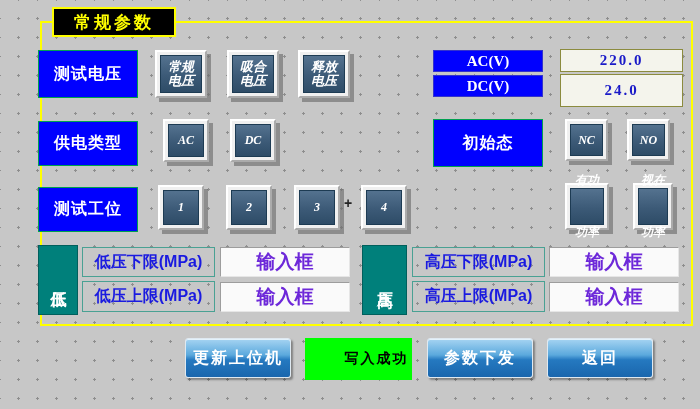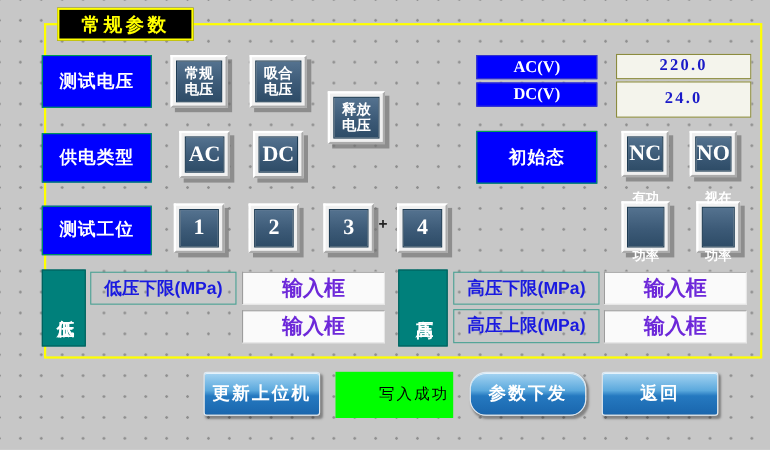--- a/index.html
+++ b/index.html
@@ -37,31 +37,31 @@
     font-family:"Liberation Serif","DejaVu Serif",serif;
     font-weight:bold;font-size:15px;
     display:flex;align-items:center;justify-content:center;letter-spacing:2px;
   }
   
   .hmi-btn{
     background:#f0f0f0;
     border-top:2px solid #ffffff;border-left:2px solid #ffffff;
     border-right:2px solid #ababab;border-bottom:2px solid #ababab;
     box-shadow:4px 4px 0 rgba(110,110,110,.65);
-    padding:3px;display:flex;cursor:pointer;
+    padding:3px;display:flex;cursor:pointer;font-style:italic;
   }
   .hmi-btn .face{
     flex:1;display:flex;flex-direction:column;align-items:center;justify-content:center;
     background:linear-gradient(180deg,#54728f 0%,#3c5a77 55%,#2e4c67 100%);
     border:1px solid #1d3b53;color:#fff;font-weight:bold;line-height:1.08;
     text-align:center;
   }
   .fs13 .face{font-size:13px;}
   .fs12 .face{font-size:12px;gap:39px;}
-  .serif .face{font-family:"Liberation Serif","DejaVu Serif",serif;font-size:20px;justify-content:center;}
+  .serif .face{font-family:"Liberation Serif","DejaVu Serif",serif;font-size:12px;justify-content:center;}
   
   .teal{
     background:#00807b;border:1px solid #005f5c;color:#fff;font-weight:bold;font-size:16px;
     display:flex;align-items:center;justify-content:center;
     writing-mode:vertical-rl;text-orientation:upright;letter-spacing:2px;
   }
   
   .plabel{
     border:1px solid #49a193;color:#1a1ae0;font-weight:bold;font-size:16px;
     display:flex;align-items:center;justify-content:center;background:transparent;
@@ -74,21 +74,21 @@
   }
   
   .glossy{
     background:linear-gradient(180deg,#a6d4f2 0%,#5ba9dd 42%,#2579c0 55%,#1a66ad 100%);
     border:1px solid #dfe9f1;border-radius:3px;
     box-shadow:inset 0 1px 0 rgba(255,255,255,.7),2px 2px 2px rgba(0,0,0,.35);
     color:#fff;font-weight:bold;font-size:16px;letter-spacing:2px;
     display:flex;align-items:center;justify-content:center;cursor:pointer;
   }
   .status-green{
-    background:#00ff00;color:#000;font-weight:normal;font-size:14px;letter-spacing:2px;
+    background:#00ff00;color:#000;font-weight:bold;font-size:14px;letter-spacing:2px;
     display:flex;align-items:center;justify-content:center;padding-left:36px;
   }
   .plus{color:#222;font-size:14px;font-weight:bold;}
 </style>
 </head>
 <body>
 
 <div class="screen">
 
   <div class="abs panel-border" style="left:40px;top:21px;width:653px;height:305px;"></div>
@@ -102,21 +102,21 @@
       <span>常规</span>
       <span>电压</span>
     </div>
   </div>
   <div class="abs hmi-btn fs13" style="left:227px;top:50px;width:52px;height:48px;justify-content:flex-end;">
     <div class="face">
       <span>吸合</span>
       <span>电压</span>
     </div>
   </div>
-  <div class="abs hmi-btn fs13" style="left:298px;top:50px;width:52px;height:48px;margin-top:33px;">
+  <div class="abs hmi-btn fs13" style="left:298px;top:50px;width:52px;height:48px;">
     <div class="face">
       <span>释放</span>
       <span>电压</span>
     </div>
   </div>
 
   <div class="abs blabel small" style="left:433px;top:50px;width:110px;height:22px;">AC(V)</div>
   <div class="abs blabel small" style="left:433px;top:75px;width:110px;height:22px;">DC(V)</div>
   <div class="abs vbox" style="left:560px;top:49px;width:123px;height:23px;">220.0</div>
   <div class="abs vbox" style="left:560px;top:74px;width:123px;height:33px;">24.0</div>
@@ -181,26 +181,27 @@
   <div class="abs hmi-btn fs12" style="left:633px;top:183px;width:40px;height:47px;">
     <div class="face">
       <span>视在</span>
       <span>功率</span>
     </div>
   </div>
 
   <div class="abs teal" style="left:38px;top:245px;width:40px;height:70px;">低压</div>
   <div class="abs plabel" style="left:82px;top:247px;width:133px;height:30px;">低压下限(MPa)</div>
   <div class="abs ibox" style="left:220px;top:247px;width:130px;height:30px;">输入框</div>
+  <div class="abs plabel" style="left:82px;top:281px;width:133px;height:31px;">低压上限(MPa)</div>
   <div class="abs ibox" style="left:220px;top:282px;width:130px;height:30px;">输入框</div>
 
   <div class="abs teal" style="left:362px;top:245px;width:45px;height:70px;">高压</div>
   <div class="abs plabel" style="left:412px;top:247px;width:133px;height:30px;">高压下限(MPa)</div>
   <div class="abs ibox" style="left:549px;top:247px;width:130px;height:30px;">输入框</div>
   <div class="abs plabel" style="left:412px;top:281px;width:133px;height:31px;">高压上限(MPa)</div>
   <div class="abs ibox" style="left:549px;top:282px;width:130px;height:30px;">输入框</div>
 
   <div class="abs glossy" style="left:185px;top:338px;width:106px;height:40px;">更新上位机</div>
   <div class="abs status-green" style="left:305px;top:338px;width:107px;height:42px;">写入成功</div>
-  <div class="abs glossy" style="left:427px;top:338px;width:106px;height:40px;border-radius:15px;">参数下发</div>
+  <div class="abs glossy" style="left:427px;top:338px;width:106px;height:40px;">参数下发</div>
   <div class="abs glossy" style="left:547px;top:338px;width:106px;height:40px;">返回</div>
 
 </div>
 
 </body></html>

